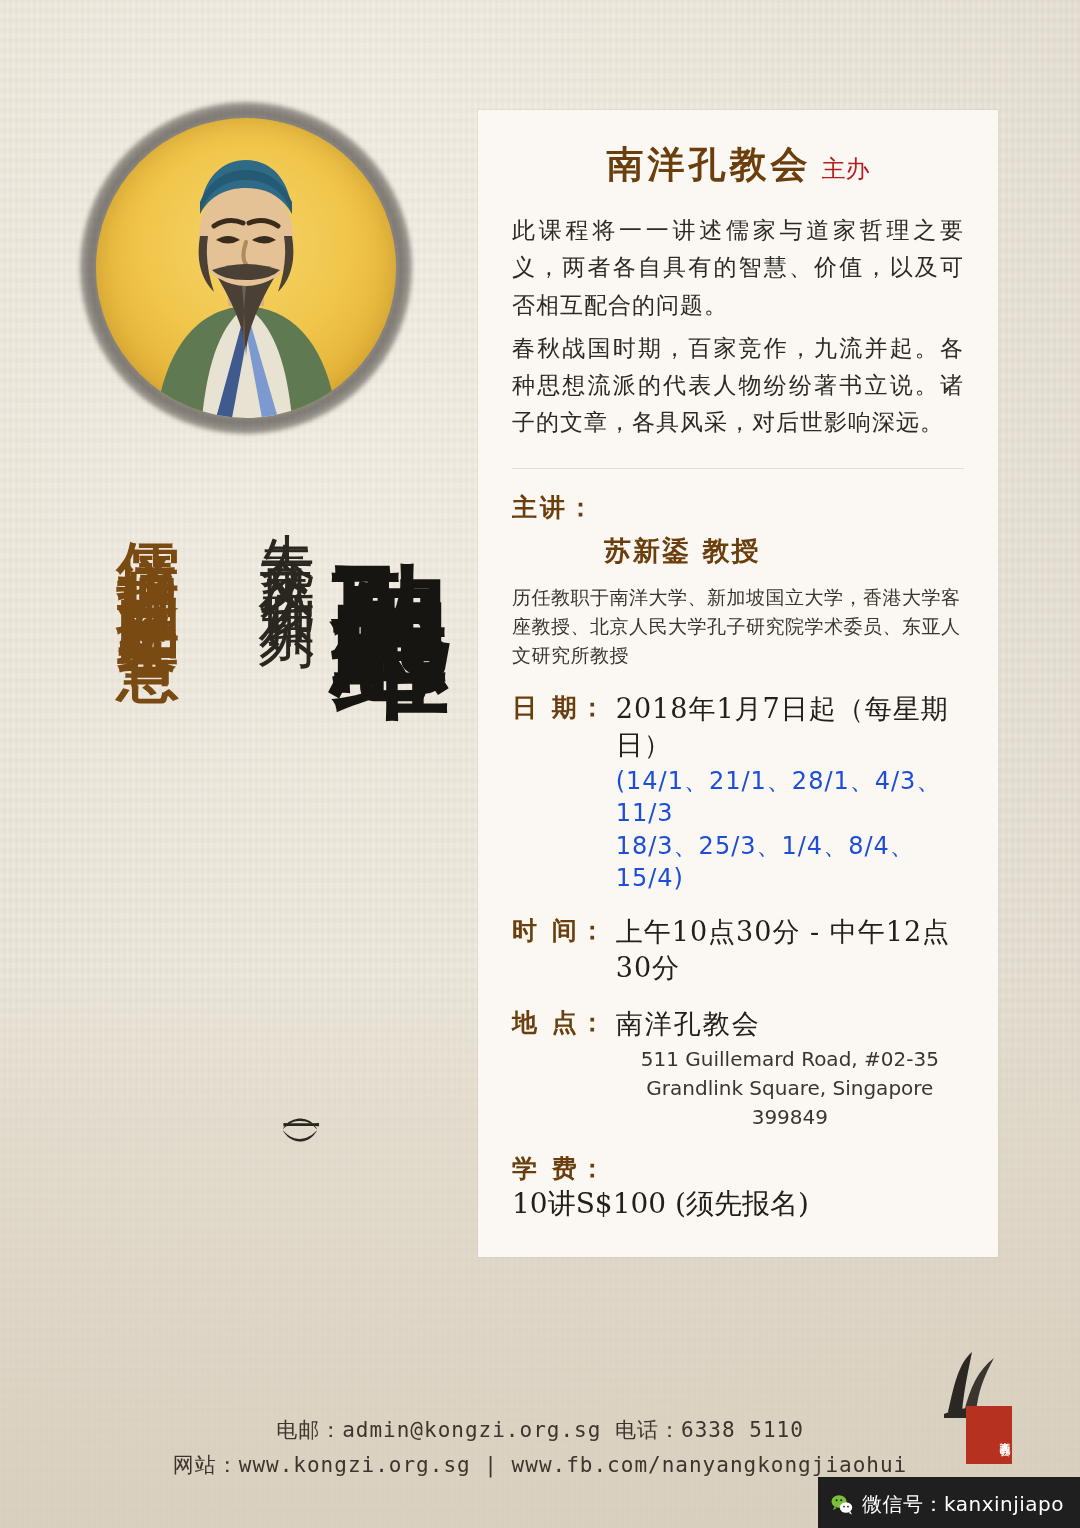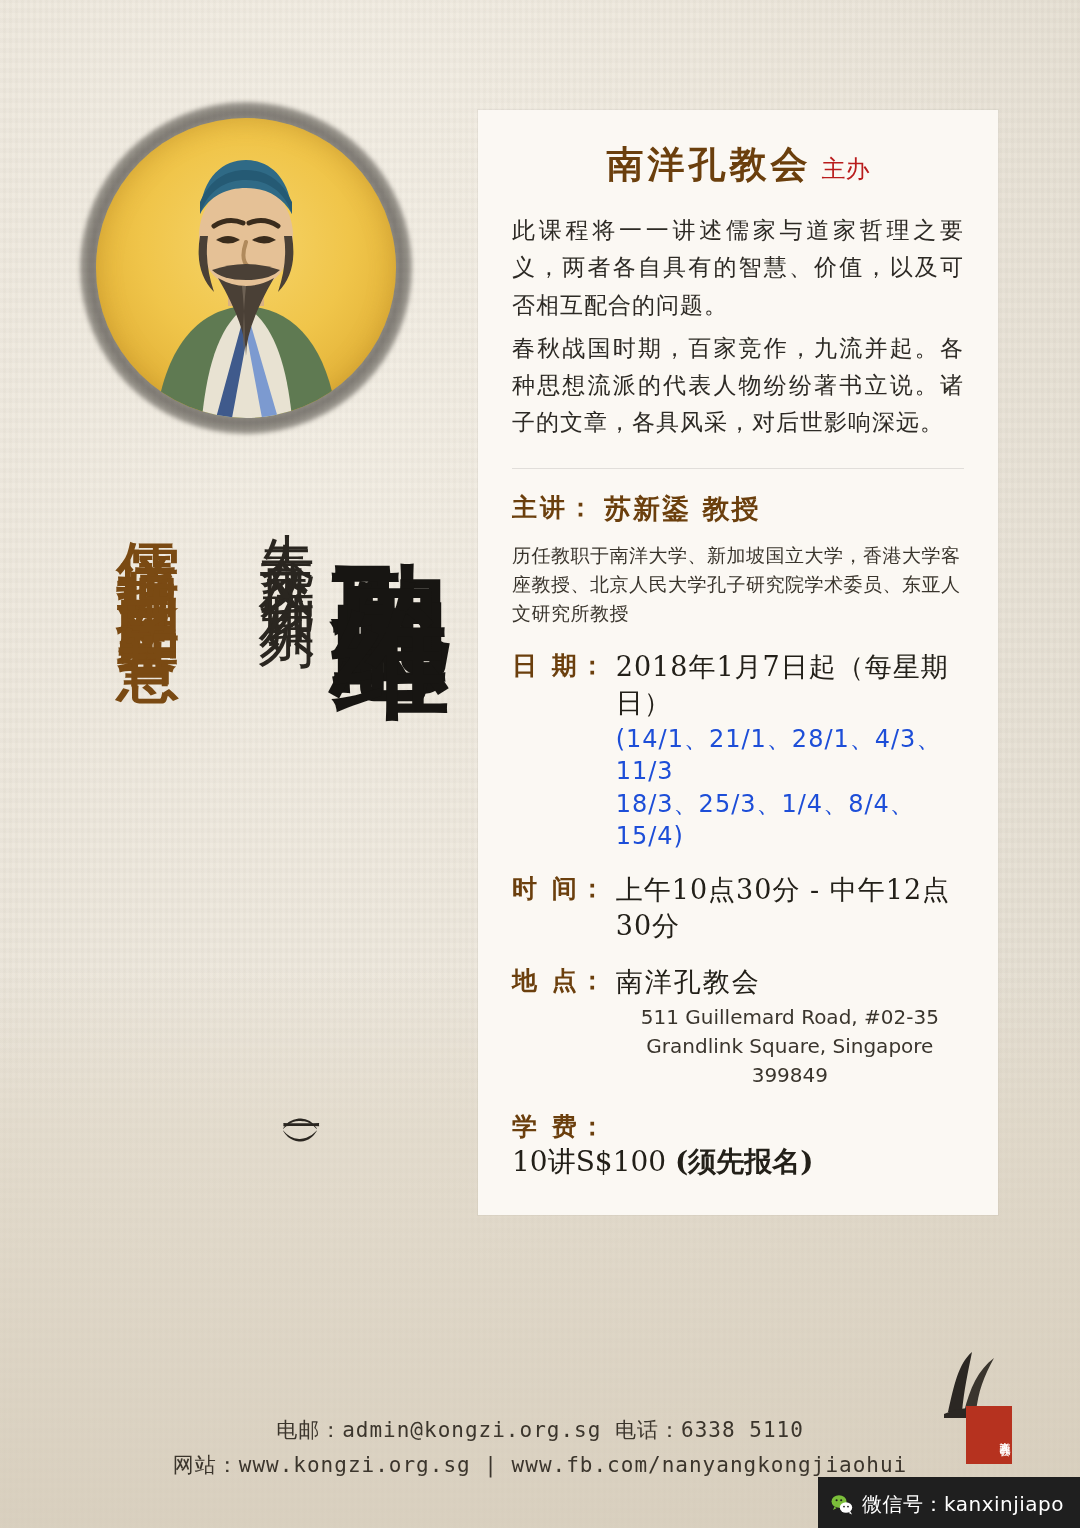--- a/index.html
+++ b/index.html
@@ -167,20 +167,21 @@
     white-space: nowrap;
     flex: 0 0 auto;
     margin-right: 8px;
   }
   .speaker-name {
     font-family: "DejaVu Serif", "Liberation Serif", serif;
     font-size: 27px;
     font-weight: bold;
     color: #6b3f0d;
     letter-spacing: 2px;
+    margin-top: 42px;
   }
   .speaker-bio {
     font-family: "DejaVu Sans", "Liberation Sans", sans-serif;
     font-size: 19px;
     color: #3a352d;
     line-height: 1.55;
     margin: 6px 0 0 0;
     letter-spacing: 0.5px;
   }
   .date-main {
@@ -210,21 +211,21 @@
     line-height: 1.45;
     margin-top: 3px;
     text-align: center;
   }
   .fee-value {
     font-family: "DejaVu Serif", "Liberation Serif", serif;
     font-size: 28px;
     color: #232019;
   }
   .fee-note {
-    font-weight: bold;
+    font-weight: normal;
   }
   .section-block { margin-bottom: 20px; }
 
   
   .calligraphy {
     position: absolute;
     left: 478px;
     top: 1030px;
     width: 520px;
     height: 400px;

